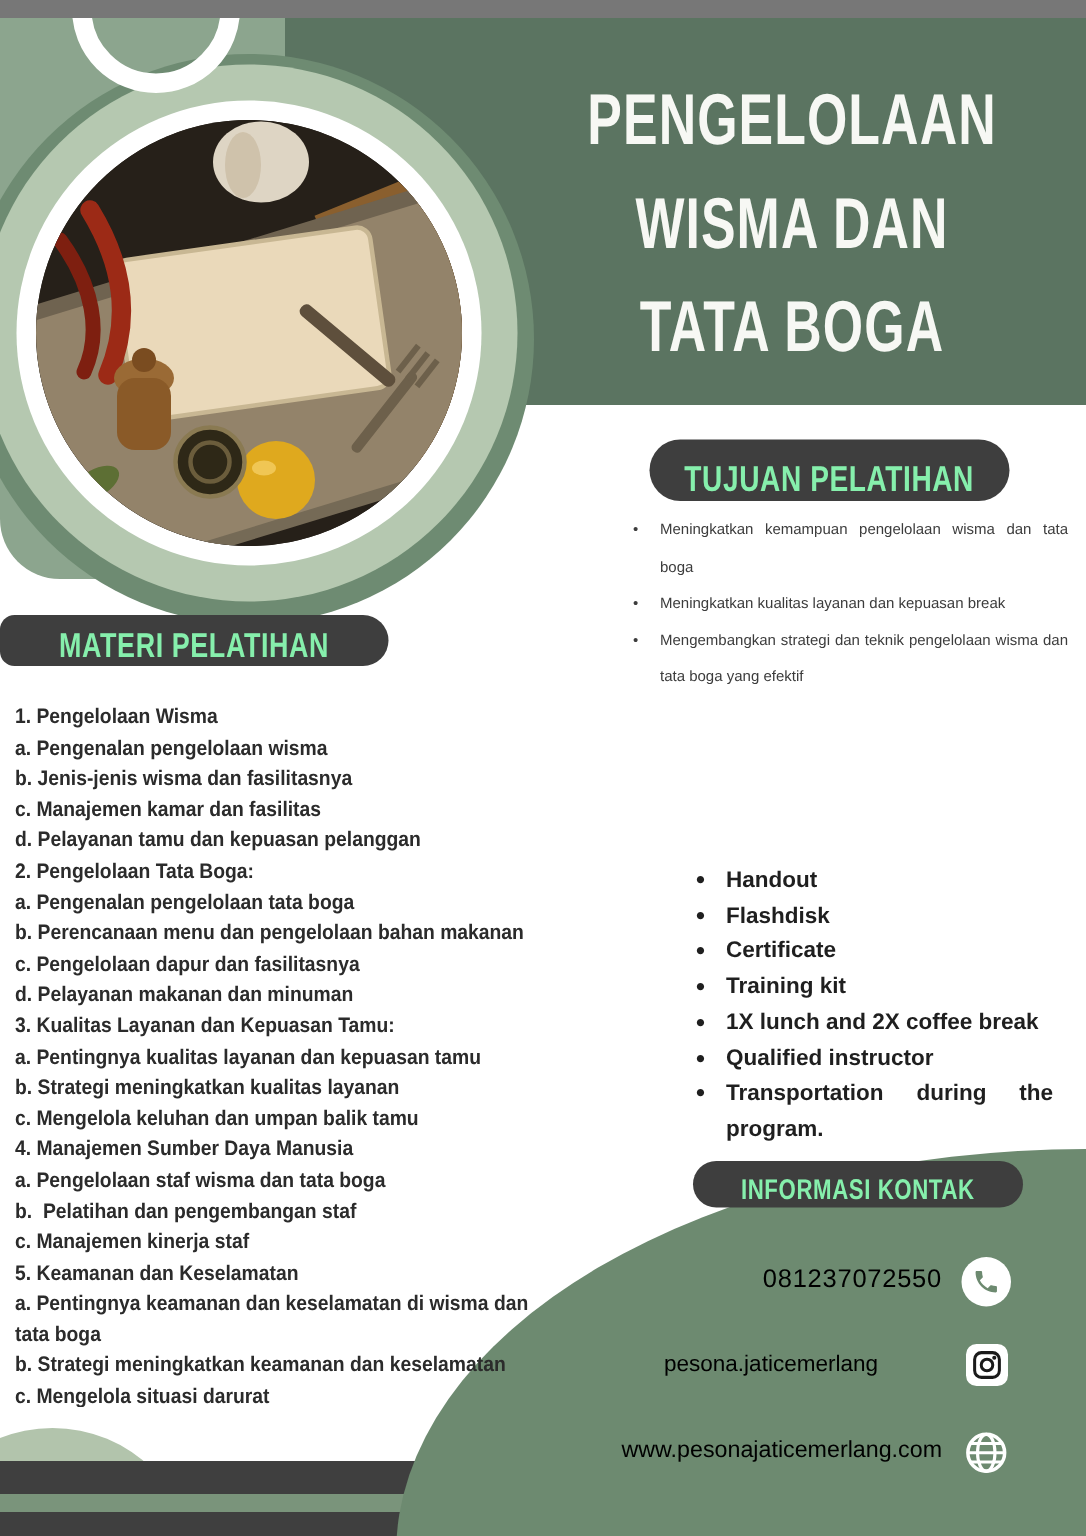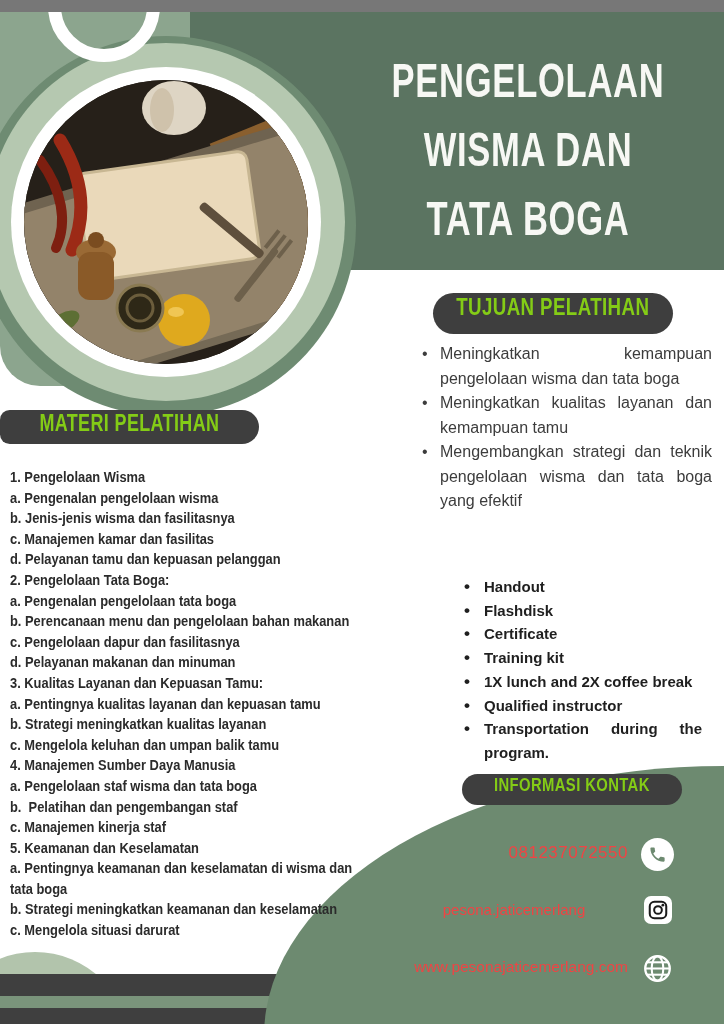--- a/index.html
+++ b/index.html
@@ -20,57 +20,57 @@
   #white-circle{left:11px;top:55px;width:310px;height:310px;border-radius:50%;background:#ffffff;}
   #photo-circle{left:24px;top:68px;width:284px;height:284px;border-radius:50%;overflow:hidden;background:#262019;}
   #top-ring{left:48px;top:-62px;width:86px;height:86px;border:13px solid #ffffff;border-radius:50%;background:transparent;}
 
   
   #title{left:318px;top:34px;width:420px;color:#F7F8F4;font-weight:700;
     font-size:48px;line-height:69px;text-align:center;letter-spacing:1px;
     transform:scaleX(0.72);transform-origin:center top;}
 
   
-  .pill{background:#3E3E3E;color:#84cc16;display:flex;align-items:flex-start;justify-content:center;}
+  .pill{background:#3E3E3E;color:#86efac;display:flex;align-items:flex-end;justify-content:center;}
   .pill > span{font-weight:700;letter-spacing:.5px;transform:scaleX(0.78);transform-origin:center;white-space:nowrap;}
   #materi-pill{left:0;top:398px;width:259px;height:34px;border-radius:12px 21px 21px 12px;}
   #materi-pill > span{font-size:23px;}
   #tujuan-pill{left:433px;top:281px;width:240px;height:41px;border-radius:22px;}
   #tujuan-pill > span{font-size:24px;}
   #fasilitas-pill{left:436px;top:484px;width:248px;height:41px;border-radius:22px;}
   #fasilitas-pill > span{font-size:24px;}
   #kontak-pill{left:462px;top:762px;width:220px;height:31px;border-radius:16px;}
   #kontak-pill > span{font-size:19px;}
 
   
   #materi-list{left:10px;top:455px;width:380px;transform:scaleX(0.92);transform-origin:left top;}
   .materi-item{font-size:14px;font-weight:700;color:#2B2B2B;line-height:20.6px;white-space:pre-wrap;}
 
   
   #tujuan-list{left:420px;top:330px;width:292px;}
-  .tujuan-item{position:relative;padding-left:20px;font-size:16px;color:#3C3C3C;
+  .tujuan-item{position:relative;padding-left:20px;font-size:10px;color:#3C3C3C;
     line-height:24.5px;text-align:justify;}
   .tujuan-item::before{content:"•";position:absolute;left:2px;top:0;color:#3C3C3C;}
 
   
   #fasilitas-list{left:462px;top:563px;width:240px;}
   .fasilitas-item{position:relative;padding-left:22px;font-size:15px;font-weight:700;color:#1F1F1F;
     line-height:23.7px;text-align:justify;}
   .fasilitas-item::before{content:"•";position:absolute;left:2px;top:0;font-size:17px;}
 
   
   #corner-pale-circle{left:-60px;top:940px;width:190px;height:190px;border-radius:50%;background:#B2C4AC;}
   #bottom-bar-1{left:0;top:962px;width:348px;height:22px;background:#3F3F3F;}
   #bottom-stripe{left:0;top:984px;width:348px;height:12px;background:#7A947B;}
   #bottom-bar-2{left:0;top:996px;width:348px;height:28px;background:#3F3F3F;}
   #contact-blob{left:264px;top:754px;width:460px;height:270px;background:#6D8A70;
     border-top-left-radius:100% 100%;}
 
   
-  .contact-text{color:#ef4444;text-align:right;width:228px;left:400px;}
+  .contact-text{color:#000000;text-align:right;width:228px;left:400px;}
   #contact-phone-text{top:831px;font-size:17px;letter-spacing:.5px;}
   #contact-instagram-text{top:889px;font-size:15px;text-align:center;}
   #contact-website-text{top:946px;font-size:15.5px;left:380px;width:248px;text-align:right;}
   #phone-icon{left:641px;top:826px;width:33px;height:33px;border-radius:50%;background:#ffffff;
     display:flex;align-items:center;justify-content:center;}
   #instagram-icon{left:644px;top:884px;width:28px;height:28px;border-radius:7px;background:#ffffff;
     display:flex;align-items:center;justify-content:center;}
   #globe-icon{left:642px;top:941px;width:31px;height:31px;}
 </style>
 </head>
@@ -150,21 +150,21 @@
     <div class="materi-item">a. Pentingnya keamanan dan keselamatan di wisma dan tata boga</div>
     <div class="materi-item">b. Strategi meningkatkan keamanan dan keselamatan</div>
     <div class="materi-item">c. Mengelola situasi darurat</div>
   </div>
 
   <div class="abs pill" id="tujuan-pill">
     <span>TUJUAN PELATIHAN</span>
   </div>
   <div class="abs" id="tujuan-list">
     <div class="tujuan-item">Meningkatkan kemampuan pengelolaan wisma dan tata boga</div>
-    <div class="tujuan-item">Meningkatkan kualitas layanan dan kemampuan tamu</div>
+    <div class="tujuan-item">Meningkatkan kualitas layanan dan kepuasan break</div>
     <div class="tujuan-item">Mengembangkan strategi dan teknik pengelolaan wisma dan tata boga yang efektif</div>
   </div>
 
   <div class="abs" id="fasilitas-list">
     <div class="fasilitas-item">Handout</div>
     <div class="fasilitas-item">Flashdisk</div>
     <div class="fasilitas-item">Certificate</div>
     <div class="fasilitas-item">Training kit</div>
     <div class="fasilitas-item">1X lunch and 2X coffee break</div>
     <div class="fasilitas-item">Qualified instructor</div>

